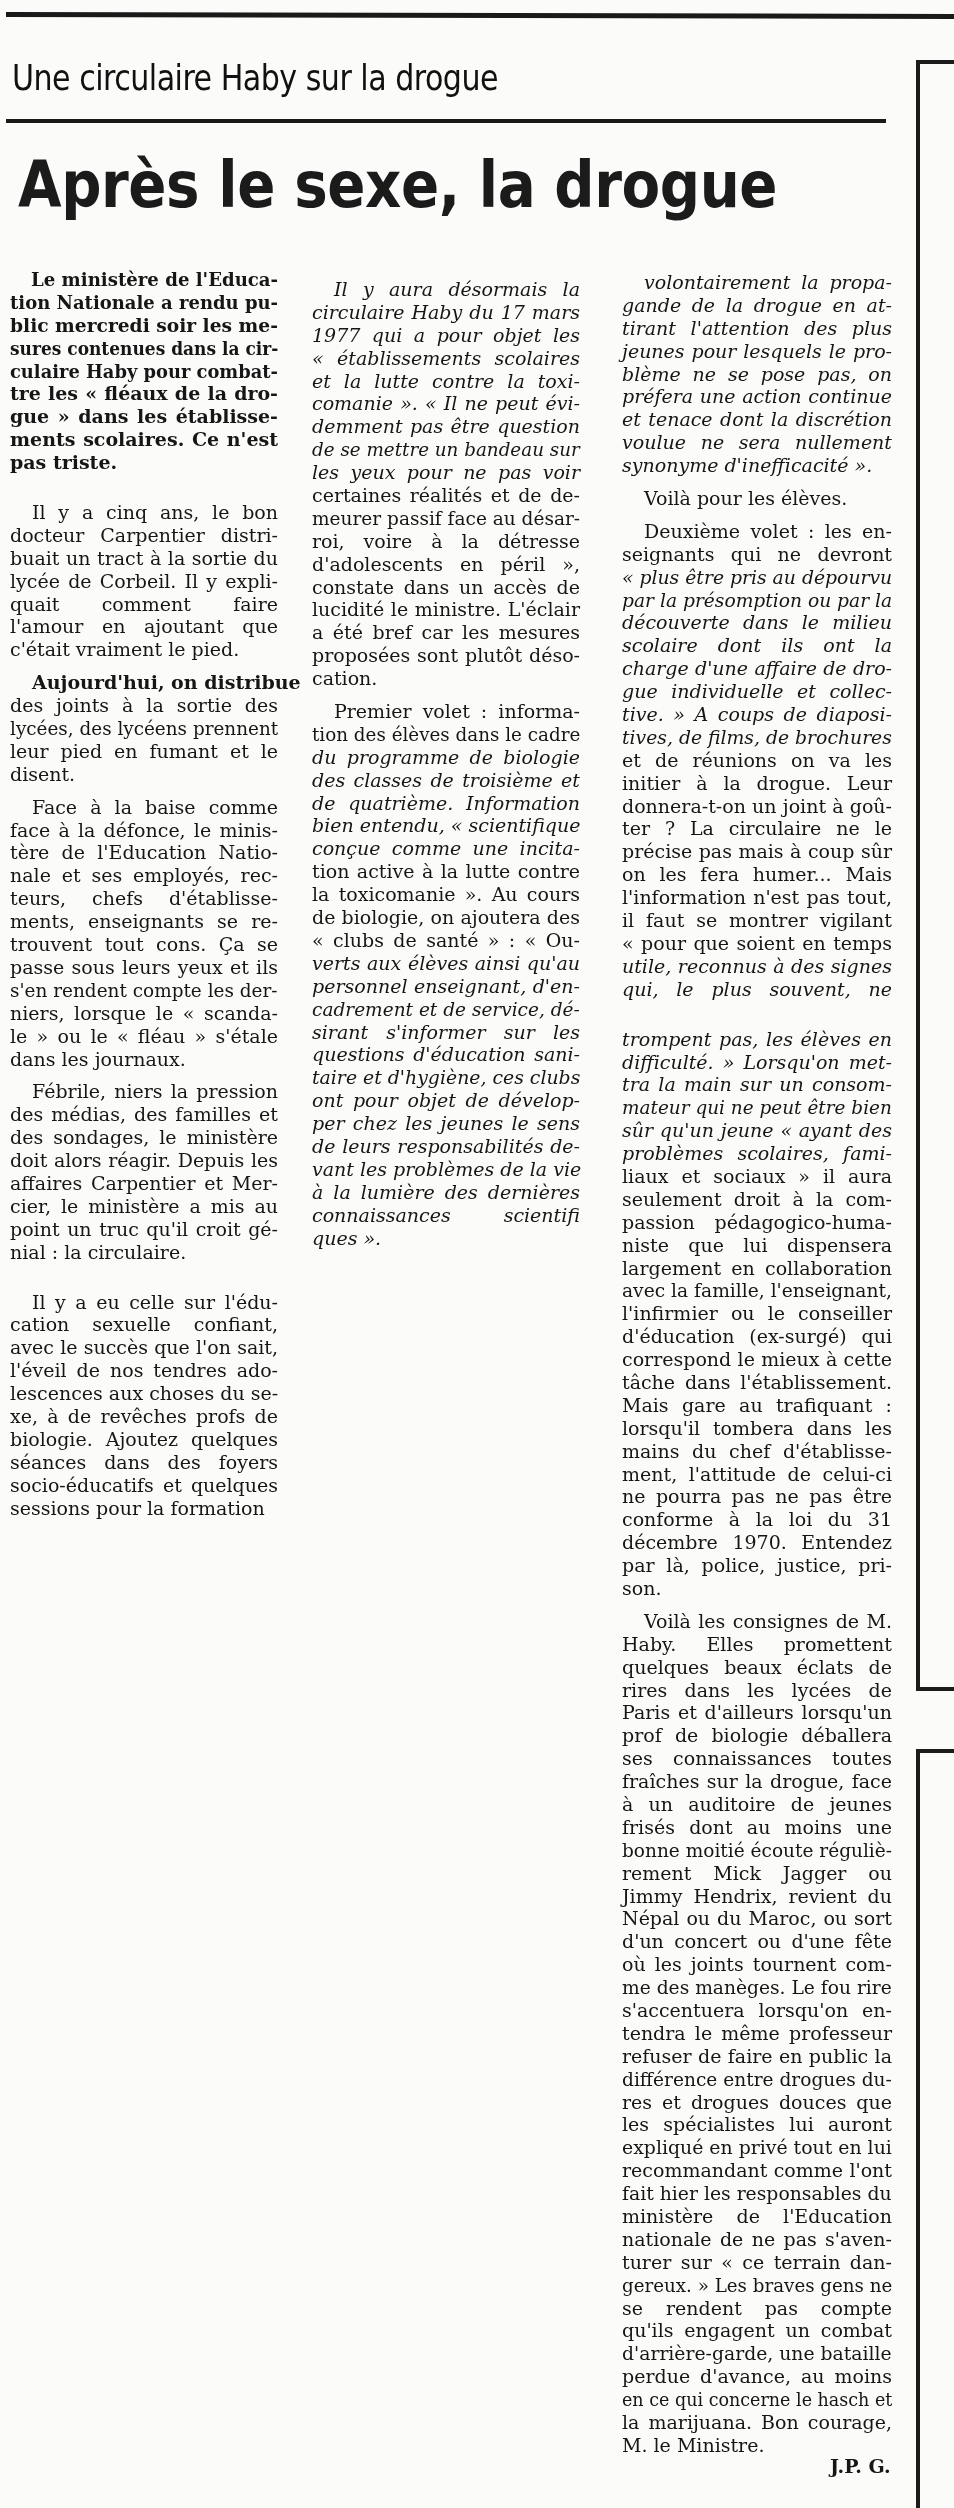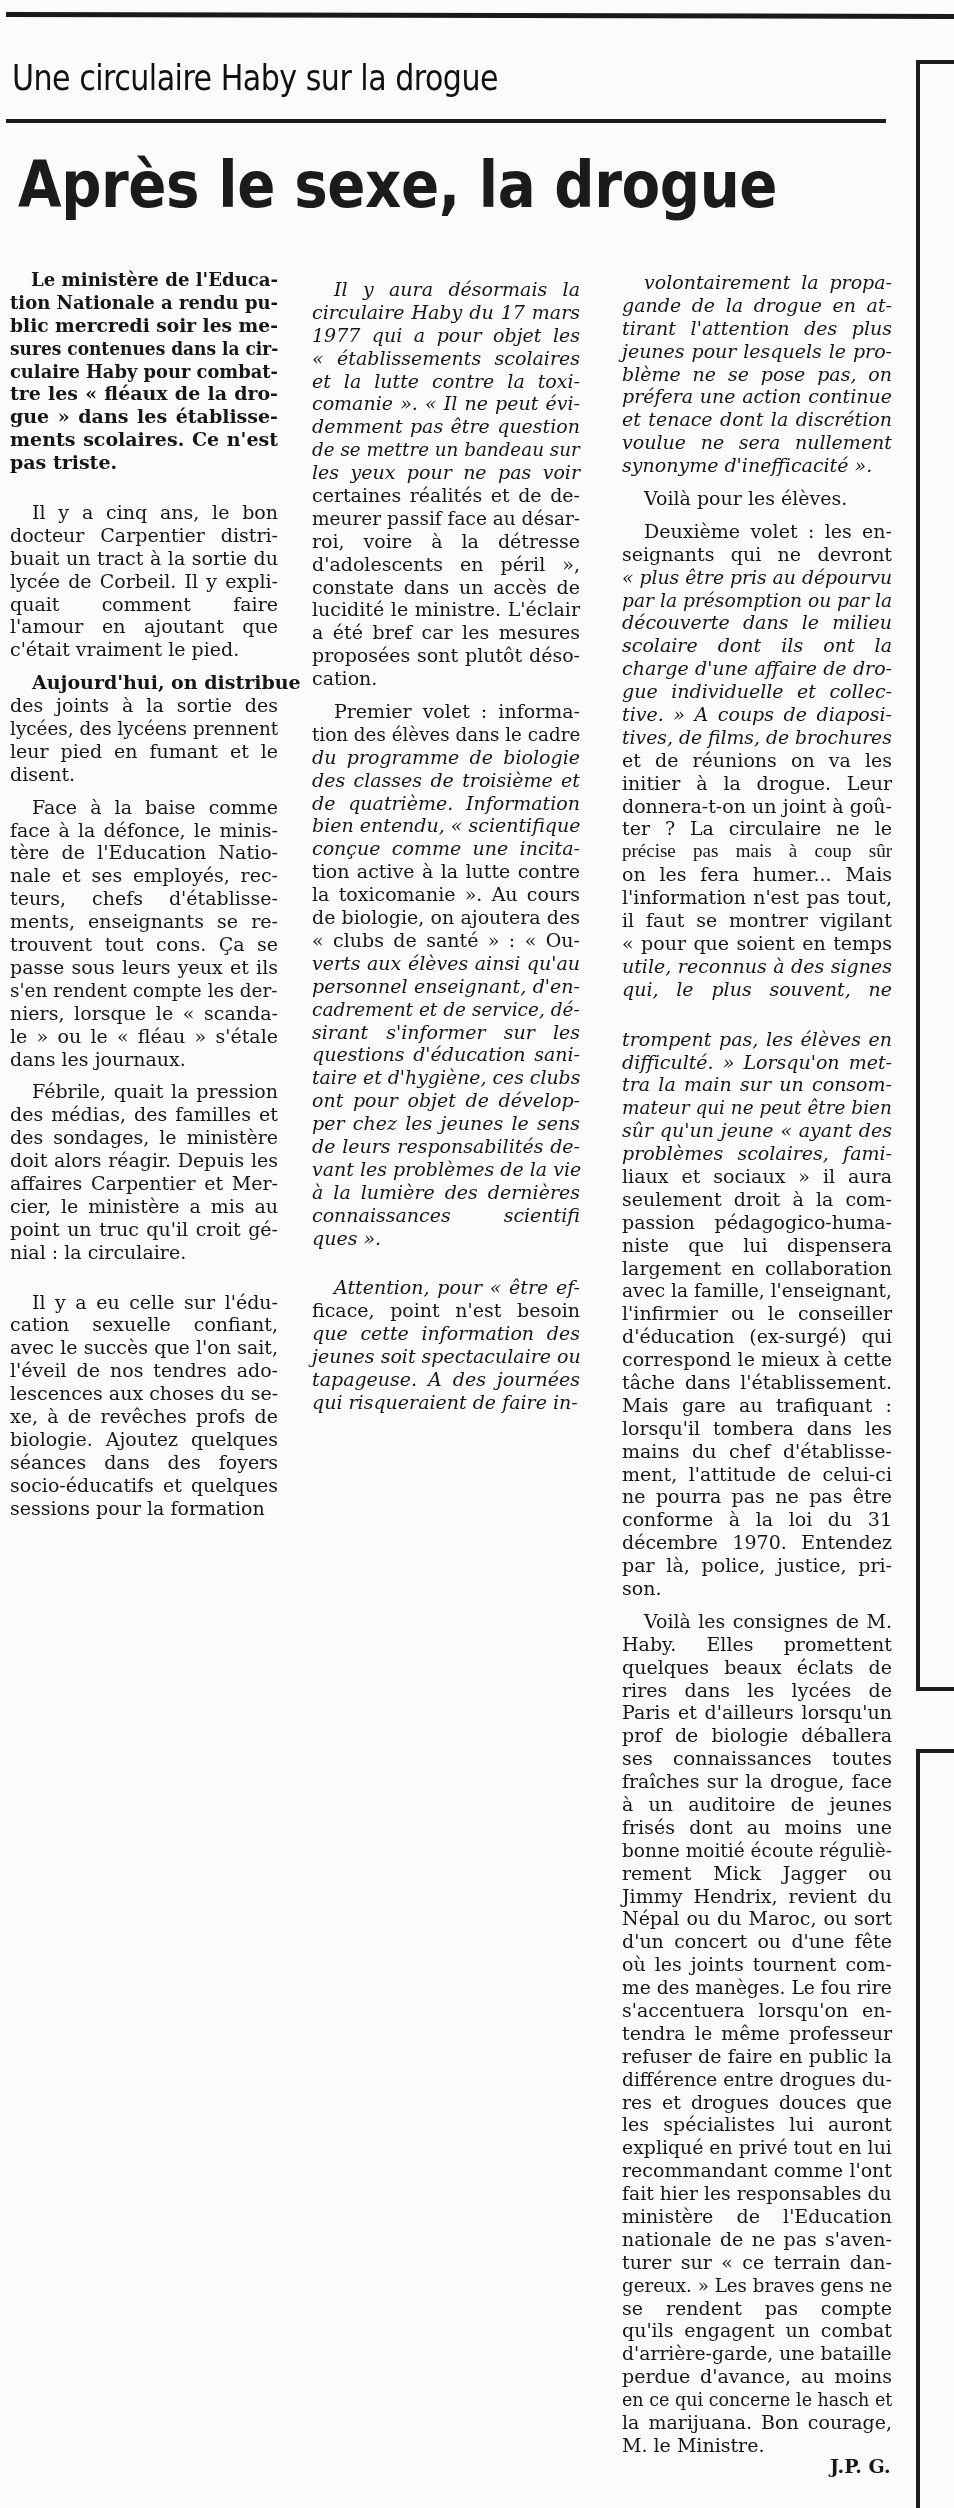--- a/index.html
+++ b/index.html
@@ -106,21 +106,21 @@
       <span class="line" style="display: block;">ments, enseignants se re-</span>
       <span class="line" style="display: block;">trouvent tout cons. Ça se</span>
       <span class="line" style="display: block;">passe sous leurs yeux et ils</span>
       <span class="line" style="display: block; transform-origin: left center; transform: scaleX(0.971); text-align-last: left;">s'en rendent compte les der-</span>
       <span class="line" style="display: block;">niers, lorsque le « scanda-</span>
       <span class="line" style="display: block;">le » ou le « fléau » s'étale</span>
       <span class="line last" style="display: block;">dans les journaux.</span>
     </div>
     <span class="gap"></span>
     <div class="para">
-      <span class="line indent" style="display: block;">Fébrile, quait la pression</span>
+      <span class="line indent" style="display: block;">Fébrile, niers la pression</span>
       <span class="line" style="display: block;">des médias, des familles et</span>
       <span class="line" style="display: block;">des sondages, le ministère</span>
       <span class="line" style="display: block;">doit alors réagir. Depuis les</span>
       <span class="line" style="display: block;">affaires Carpentier et Mer-</span>
       <span class="line" style="display: block;">cier, le ministère a mis au</span>
       <span class="line" style="display: block;">point un truc qu'il croit gé-</span>
       <span class="line last" style="display: block;">nial : la circulaire.</span>
     </div>
     <span class="gap-big"></span>
     <div class="para">
@@ -179,28 +179,20 @@
       <span class="line it" style="display: block; transform-origin: left center; transform: scaleX(0.993); text-align-last: left;">taire et d'hygiène, ces clubs</span>
       <span class="line it" style="display: block;">ont pour objet de dévelop-</span>
       <span class="line it" style="display: block;">per chez les jeunes le sens</span>
       <span class="line it" style="display: block;">de leurs responsabilités de-</span>
       <span class="line it" style="display: block;">vant les problèmes de la vie</span>
       <span class="line it" style="display: block;">à la lumière des dernières</span>
       <span class="line it" style="display: block;">connaissances scientifi</span>
       <span class="line last it" style="display: block;">ques ».</span>
     </div>
     <span class="gap-big"></span>
-    <div class="para">
-      <span class="line indent it" style="display: block;">Attention, pour « être ef-</span>
-      <span class="line" style="display: block;">ficace, point n'est besoin</span>
-      <span class="line it" style="display: block;">que cette information des</span>
-      <span class="line it" style="display: block;">jeunes soit spectaculaire ou</span>
-      <span class="line it" style="display: block;">tapageuse. A des journées</span>
-      <span class="line last it" style="display: block;">qui risqueraient de faire in-</span>
-    </div>
   </div>
 <div class="col col3">
     <div class="para">
       <span class="line indent it" style="display: block;">volontairement la propa-</span>
       <span class="line it" style="display: block;">gande de la drogue en at-</span>
       <span class="line it" style="display: block;">tirant l'attention des plus</span>
       <span class="line it" style="display: block;">jeunes pour lesquels le pro-</span>
       <span class="line it" style="display: block;">blème ne se pose pas, on</span>
       <span class="line it" style="display: block;">préfera une action continue</span>
       <span class="line it" style="display: block;">et tenace dont la discrétion</span>
@@ -220,21 +212,21 @@
       <span class="line it" style="display: block;">découverte dans le milieu</span>
       <span class="line it" style="display: block;">scolaire dont ils ont la</span>
       <span class="line it" style="display: block;">charge d'une affaire de dro-</span>
       <span class="line it" style="display: block;">gue individuelle et collec-</span>
       <span class="line it" style="display: block;">tive. » A coups de diaposi-</span>
       <span class="line it" style="display: block; transform-origin: left center; transform: scaleX(0.989); text-align-last: left;">tives, de films, de brochures</span>
       <span class="line" style="display: block;">et de réunions on va les</span>
       <span class="line" style="display: block;">initier à la drogue. Leur</span>
       <span class="line" style="display: block;">donnera-t-on un joint à goû-</span>
       <span class="line" style="display: block;">ter ? La circulaire ne le</span>
-      <span class="line" style="display: block; font-family: Liberation Serif, serif;">précise pas mais à coup sûr</span>
+      <span class="line" style="display: block;">précise pas mais à coup sûr</span>
       <span class="line" style="display: block;">on les fera humer... Mais</span>
       <span class="line" style="display: block;">l'information n'est pas tout,</span>
       <span class="line" style="display: block;">il faut se montrer vigilant</span>
       <span class="line" style="display: block;">« pour que soient en temps</span>
       <span class="line it" style="display: block;">utile, reconnus à des signes</span>
       <span class="line it" style="display: block;">qui, le plus souvent, ne</span>
       <span class="line it" style="display: block; margin-top: 27px;">trompent pas, les élèves en</span>
       <span class="line it" style="display: block;">difficulté. » Lorsqu'on met-</span>
       <span class="line it" style="display: block;">tra la main sur un consom-</span>
       <span class="line it" style="display: block; transform-origin: left center; transform: scaleX(0.971); text-align-last: left;">mateur qui ne peut être bien</span>

